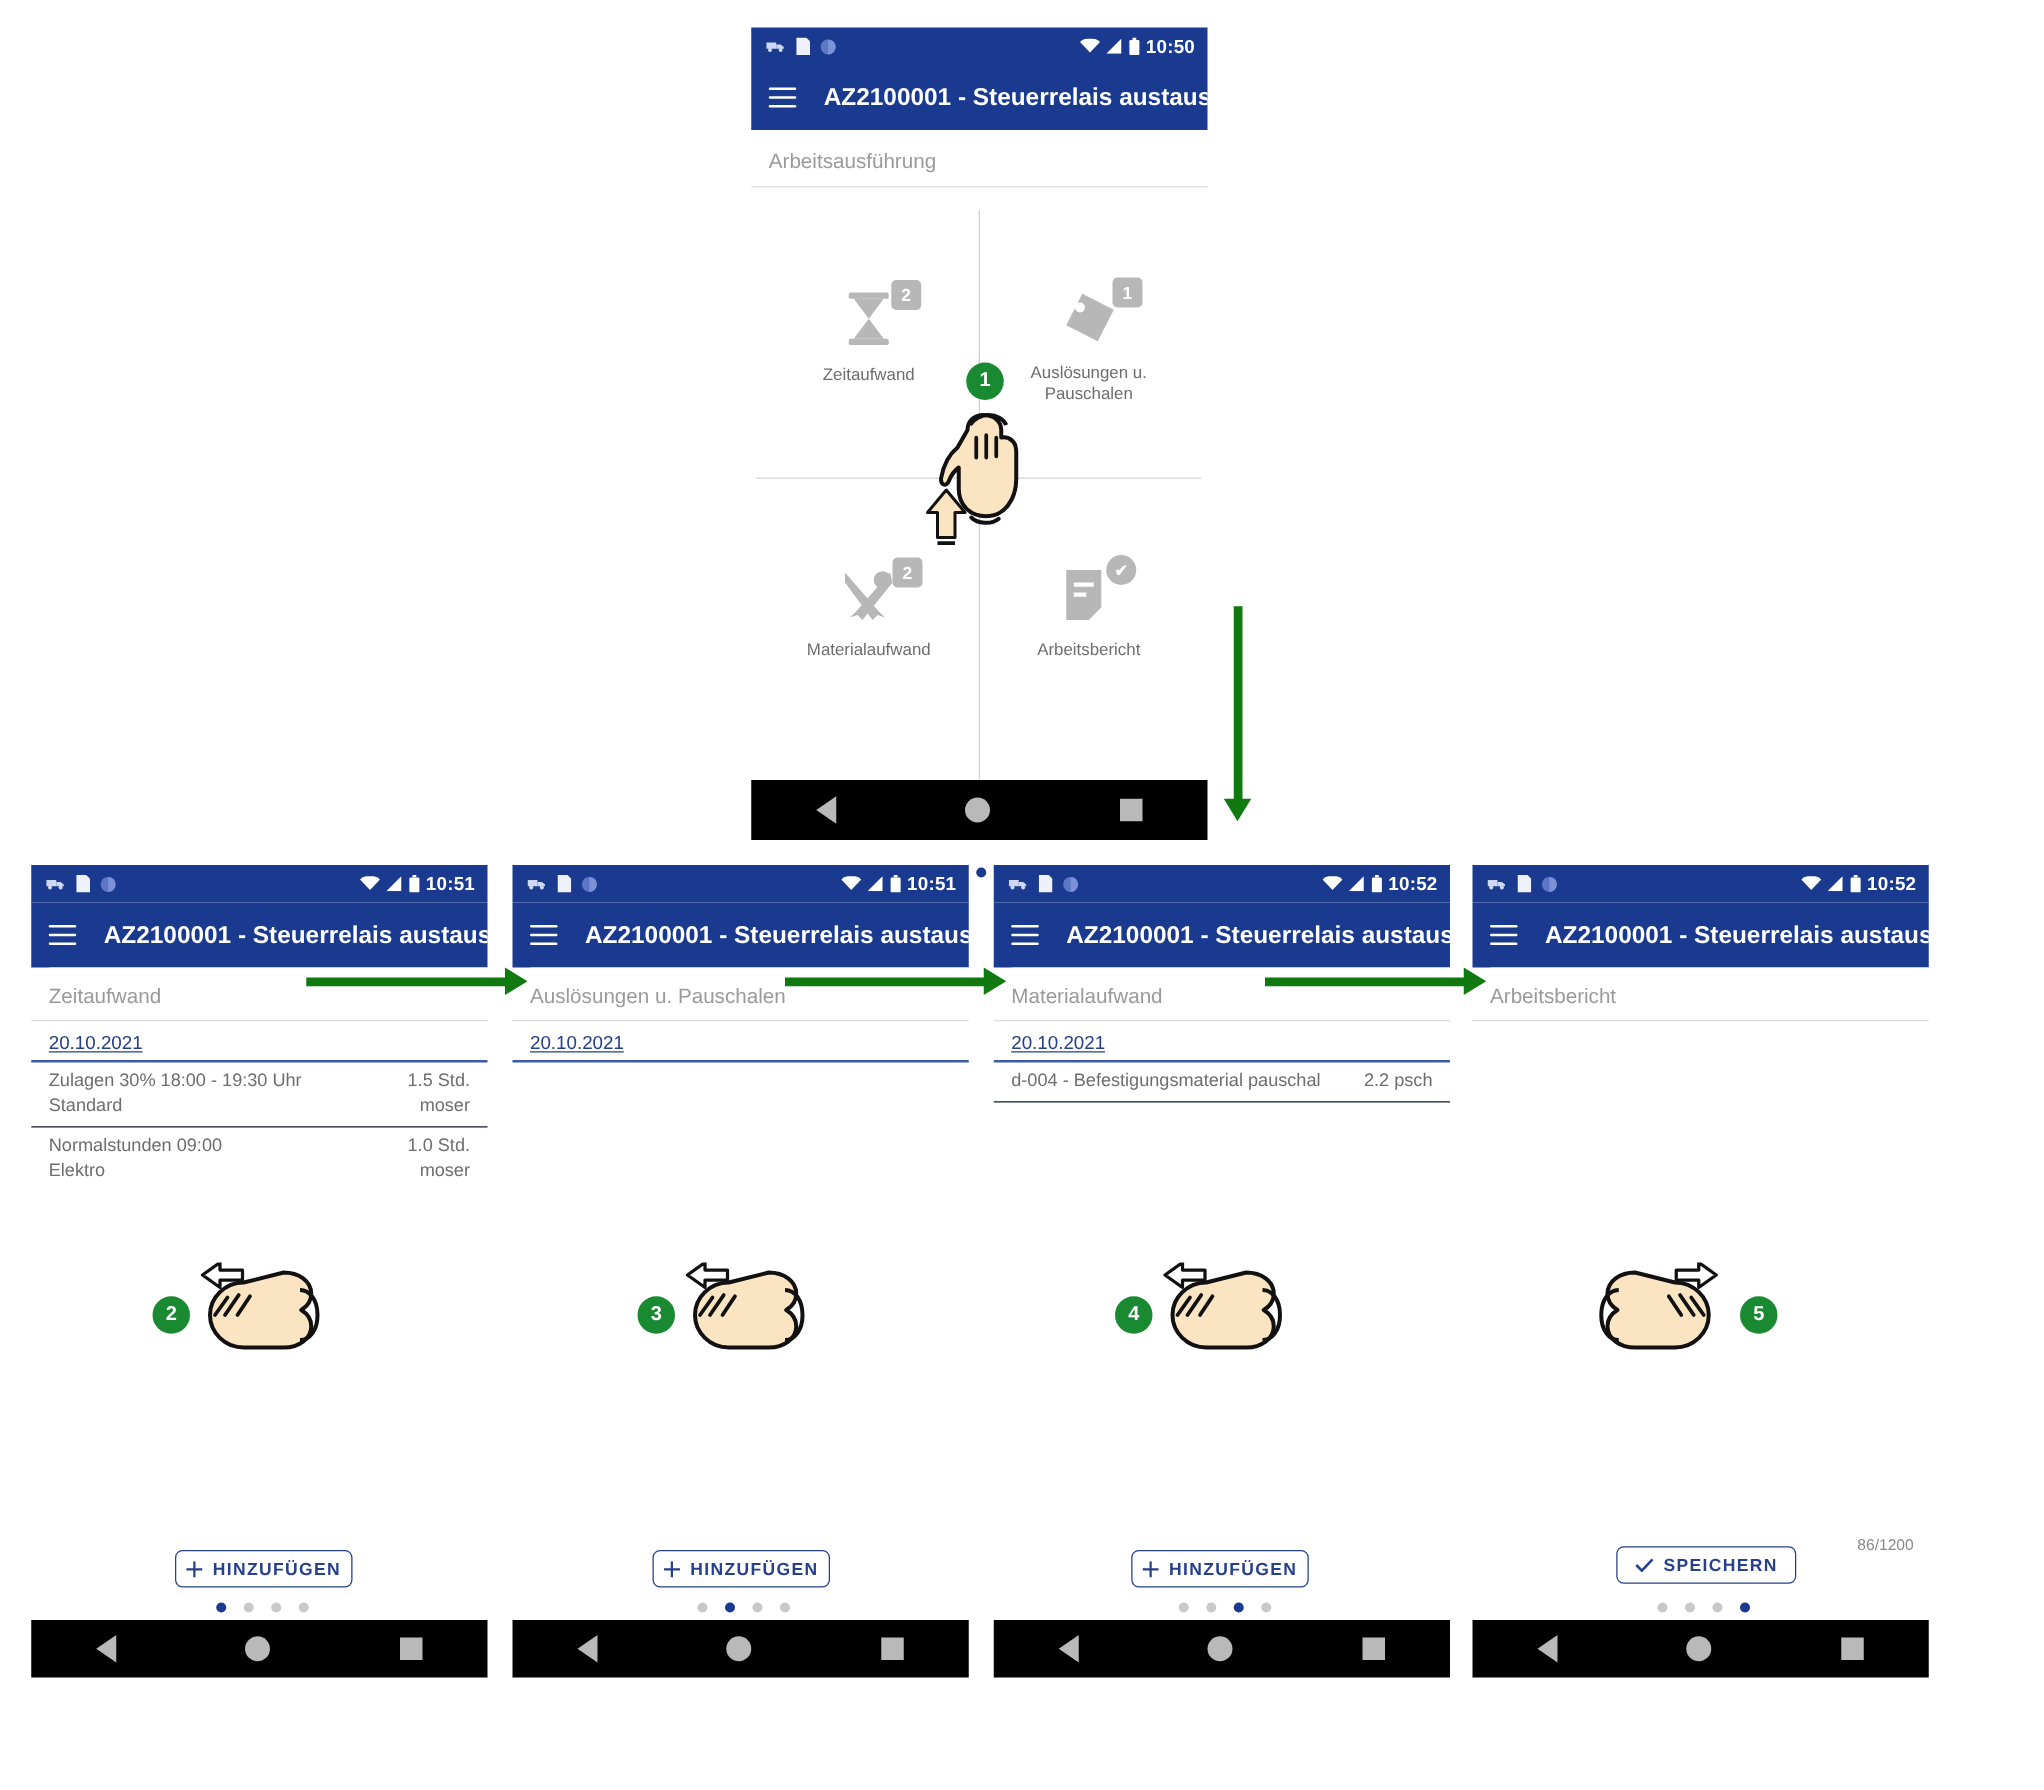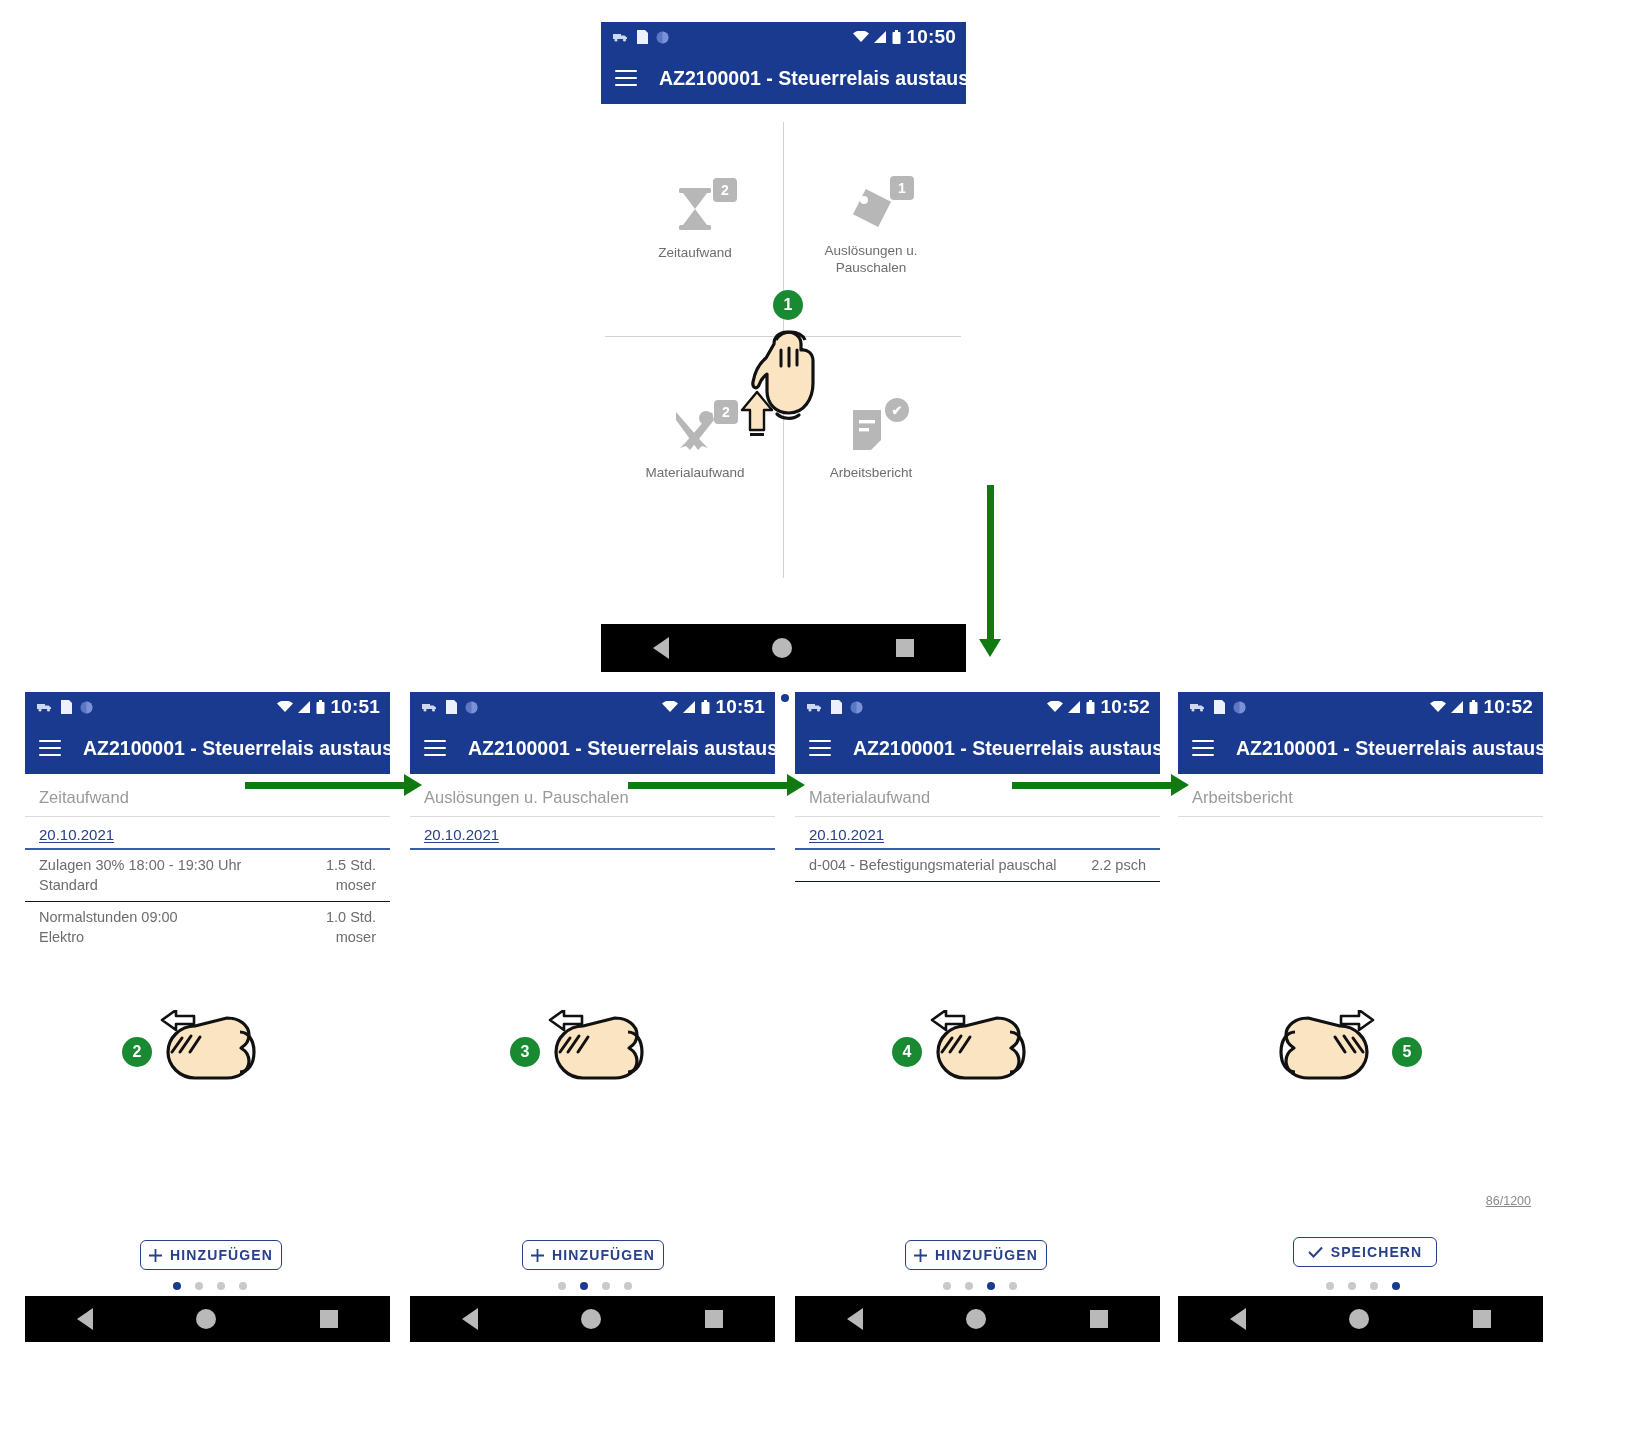--- a/index.html
+++ b/index.html
@@ -12,21 +12,21 @@
   #stage { position: relative; width: 1635px; height: 1432px; background:#fff; }
 
   
   .phone { position: absolute; background:#ffffff; }
   .statusbar {
     position: relative; height: 30px; background:#1a3a8f;
     display:flex; align-items:center; padding: 0 10px 0 12px; color:#fff;
   }
   .sb-left { display:flex; align-items:center; gap:8px; }
   .sb-right { margin-left:auto; display:flex; align-items:center; gap:5px; }
-  .sb-time { font-size:19px; font-weight:700; letter-spacing:.2px; }
+  .sb-time { font-size:15px; font-weight:700; letter-spacing:.2px; }
   .appbar {
     position:relative; background:#1a3a8f; color:#fff;
     display:flex; align-items:center; height:52px; padding-left:14px;
   }
   .hamburger { width:22px; height:16px; display:flex; flex-direction:column; justify-content:space-between; flex:none;}
   .hamburger i { display:block; height:2.4px; background:#fff; border-radius:1px; }
   .appbar-title { font-size:19.5px; font-weight:700; margin-left:22px; white-space:nowrap; overflow:hidden; }
   .sheet { position:relative; background:#fff; border-top-left-radius:16px; }
   .sheet-head {
     font-size:16.5px; color:#9a9a9a; padding:14px 0 9px 14px;
@@ -135,20 +135,21 @@
     <div class="appbar">
       <span class="hamburger">
           <i></i>
           <i></i>
           <i></i>
         </span>
       <span class="appbar-title">AZ2100001 - Steuerrelais austaus…</span>
     </div>
 
     <div class="sheet" style="height:568px;">
+      <div style="font-size:16.5px;color:#9a9a9a;padding:16px 0 10px 14px;border-bottom:1px solid #dcdcdc;">Arbeitsausführung</div>
 
       <div class="quad" style="height:490px;">
         <div class="qline-v" style="left:182px; top:18px; height:456px;"></div>
         <div class="qline-h" style="left:4px; top:232px; width:356px;"></div>
 
         <div class="quad-item" style="left:14px; top:82px;">
           <div style="position:relative;display:inline-block;">
             <svg width="44" height="46" viewBox="0 0 44 46">
               <rect x="6" y="2" width="32" height="5" rx="1.5" fill="#b7b7b7"></rect>
               <rect x="6" y="39" width="32" height="5" rx="1.5" fill="#b7b7b7"></rect>
@@ -471,21 +472,21 @@
     <div class="appbar">
       <span class="hamburger">
           <i></i>
           <i></i>
           <i></i>
         </span>
       <span class="appbar-title">AZ2100001 - Steuerrelais austaus…</span>
     </div>
     <div class="sheet" style="height:500px;">
       <div class="sheet-head">Arbeitsbericht</div>
-      <div class="charcount" style="right:12px; top:420px;text-decoration:underline;">86/1200</div>
+      <div class="charcount" style="right:12px; top:455px;">86/1200</div>
     </div>
     <div class="pillbtn" style="left:115px; top:545px; width:144px; height:30px;">
       <svg width="15" height="12" viewBox="0 0 15 12">
           <path d="M1 6 5.5 10.5 14 1.5" fill="none" stroke="#26408b" stroke-width="2"></path>
         </svg>
       <span>SPEICHERN</span>
     </div>
     <div class="dots" style="left:148px; top:590px;">
       <span class="dot"></span>
       <span class="dot"></span>

